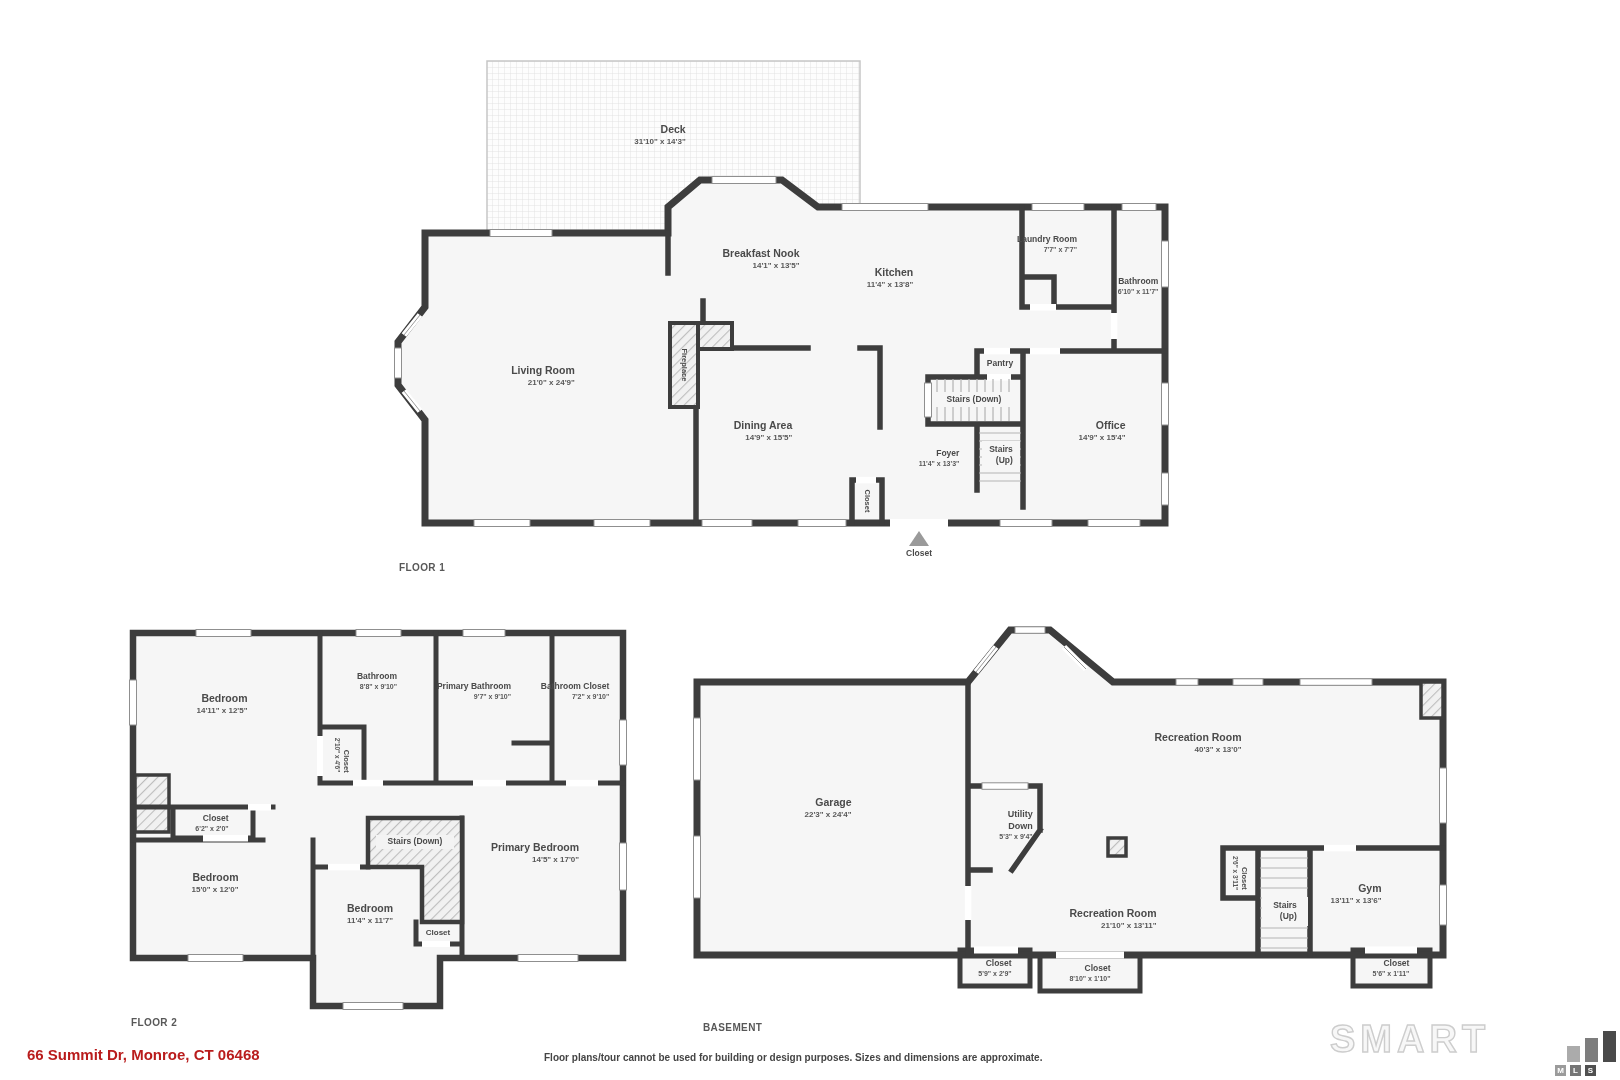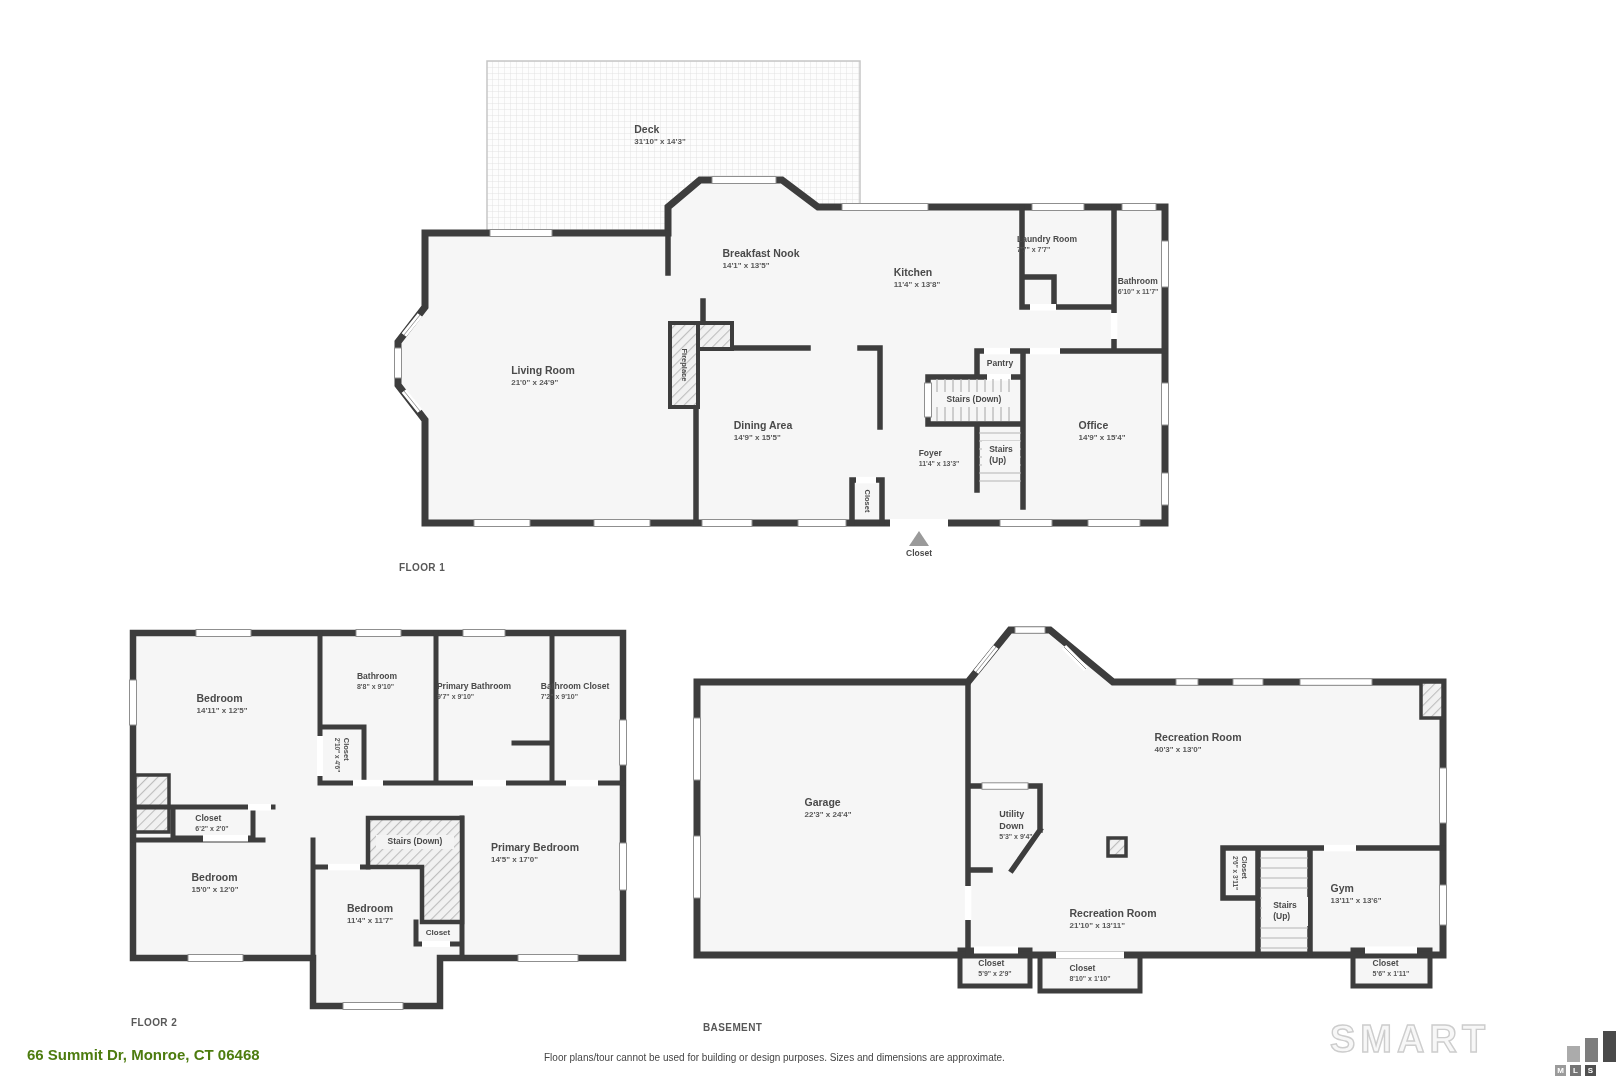--- a/index.html
+++ b/index.html
@@ -8,34 +8,34 @@
   svg{display:block}
   .fillp{fill:#f6f6f6}
   .wall{fill:none;stroke:#3d3d3d;stroke-width:7;stroke-linecap:square}
   .wall2{fill:none;stroke:#3d3d3d;stroke-width:6.5;stroke-linecap:square}
   .iw{fill:none;stroke:#3d3d3d;stroke-width:5.5;stroke-linecap:square}
   .iw2{fill:none;stroke:#3d3d3d;stroke-width:5;stroke-linecap:square}
   .win rect,rect.win{fill:#fff;stroke:#8f8f8f;stroke-width:1}
   .gap rect{fill:#fff;stroke:none}
   .tread{stroke:#b3b3b3;stroke-width:1.2;fill:none}
   .hbox{stroke:#3d3d3d;stroke-width:4;}
-  .lbl{position:absolute;transform:translate(-50%,-50%);text-align:left;color:#4a4a4a;white-space:nowrap;line-height:1.3;z-index:5}
+  .lbl{position:absolute;transform:translate(-50%,-50%);text-align:right;color:#4a4a4a;white-space:nowrap;line-height:1.3;z-index:5}
   .rn{font-size:10.5px;font-weight:700}
   .rd{font-size:8px;font-weight:700;color:#585858}
   .sm .rn{font-size:8.5px}
   .sm .rd{font-size:7px}
   .xs .rn{font-size:8px}
   .stairs .rn{font-size:8.5px}
   .threeline .rn{font-size:9px}
   .vlabel{writing-mode:vertical-rl}
   .vlabel .rn{font-size:7.5px}
   .vlabel .rd{font-size:6.5px}
   .floorcap{position:absolute;font-size:10px;font-weight:700;color:#585858;letter-spacing:.4px}
-  .address{position:absolute;left:27px;top:1046px;font-size:15px;font-weight:700;color:#4d7c0f}
-  .disclaimer{position:absolute;left:544px;top:1052px;font-size:10px;font-weight:400;color:#454545}
+  .address{position:absolute;left:27px;top:1046px;font-size:15px;font-weight:700;color:#b91c1c}
+  .disclaimer{position:absolute;left:544px;top:1052px;font-size:10px;font-weight:700;color:#454545}
   .logo{position:absolute;left:1330px;top:1020px;width:292px;height:56px}
   .logo .word{position:absolute;left:0;top:0;font-size:38px;font-weight:700;letter-spacing:5px;line-height:1;color:#f7f7f7;-webkit-text-stroke:1.4px #cdcdcd}
   .bars{position:absolute;right:6px;bottom:14px;display:flex;align-items:flex-end;gap:5px}
   .bar{width:13px}
   .b1{height:16px;background:#ababab}
   .b2{height:24px;background:#7d7d7d}
   .b3{height:31px;background:#4a4a4a}
   .mls{position:absolute;right:26px;bottom:0;display:flex;gap:4px}
   .mls span{width:11px;height:11px;font-size:8px;font-weight:700;color:#fff;text-align:center;line-height:11px;display:block}
   .m1{background:#9b9b9b}.m2{background:#757575}.m3{background:#505050}
@@ -98,21 +98,21 @@
   </svg>
 
   <div class="lbl" style="left:270px;top:80px">
     <div class="rn">Deck</div>
     <div class="rd">31'10" x 14'3"</div>
   </div>
   <div class="lbl" style="left:371px;top:204px">
     <div class="rn">Breakfast Nook</div>
     <div class="rd">14'1" x 13'5"</div>
   </div>
-  <div class="lbl" style="left:527px;top:223px">
+  <div class="lbl" style="left:500px;top:223px">
     <div class="rn">Kitchen</div>
     <div class="rd">11'4" x 13'8"</div>
   </div>
   <div class="lbl sm" style="left:657px;top:189px">
     <div class="rn">Laundry Room</div>
     <div class="rd">7'7" x 7'7"</div>
   </div>
   <div class="lbl sm" style="left:748px;top:231px">
     <div class="rn">Bathroom</div>
     <div class="rd">6'10" x 11'7"</div>

